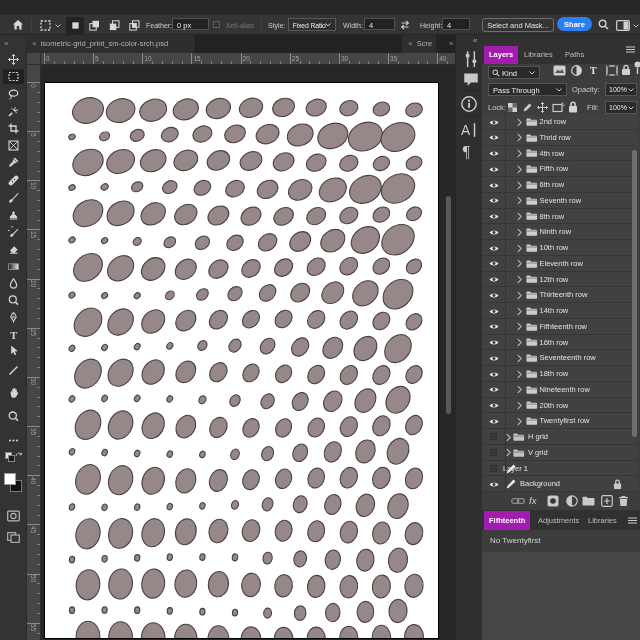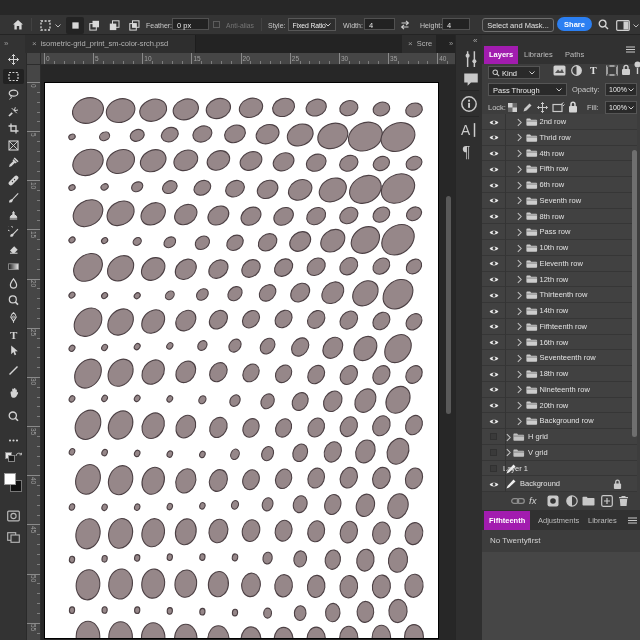--- a/index.html
+++ b/index.html
@@ -838,21 +838,21 @@
             <path d="M1 5 C3 1 13 1 15 5 C13 9 3 9 1 5 Z" fill="#e8e8e8"></path>
             <circle cx="8" cy="5" r="2.3" fill="#3a3a3a"></circle>
           </svg>
           <svg style="position:absolute;left:35px;top:3.5px;width:5px;height:9px" viewBox="0 0 6 10">
             <path d="M1 1 L5 5 L1 9" stroke="#c4c4c4" stroke-width="1.25" fill="none"></path>
           </svg>
           <svg style="position:absolute;left:44px;top:2.8px;width:11.5px;height:9.5px" viewBox="0 0 14 11">
             <path d="M0.5 2.5 Q0.5 1.5 1.5 1.5 L5 1.5 L6.2 3 L12.5 3 Q13.5 3 13.5 4 L13.5 9.5 Q13.5 10.5 12.5 10.5 L1.5 10.5 Q0.5 10.5 0.5 9.5 Z" fill="#cdcdcd"></path>
             <rect x="0.5" y="4.1" width="13" height="1.1" fill="#7d7d7d"></rect>
           </svg>
-          <span class="lname" style="left:57.5px">Pass row</span>
+          <span class="lname" style="left:57.5px">Ninth row</span>
         </div>
         <div class="lrow" style="top:205.00px">
           <svg style="position:absolute;left:7px;top:4.5px;width:10px;height:7px" viewBox="0 0 16 10">
             <path d="M1 5 C3 1 13 1 15 5 C13 9 3 9 1 5 Z" fill="#e8e8e8"></path>
             <circle cx="8" cy="5" r="2.3" fill="#3a3a3a"></circle>
           </svg>
           <svg style="position:absolute;left:35px;top:3.5px;width:5px;height:9px" viewBox="0 0 6 10">
             <path d="M1 1 L5 5 L1 9" stroke="#c4c4c4" stroke-width="1.25" fill="none"></path>
           </svg>
           <svg style="position:absolute;left:44px;top:2.8px;width:11.5px;height:9.5px" viewBox="0 0 14 11">
@@ -1006,21 +1006,21 @@
             <path d="M1 5 C3 1 13 1 15 5 C13 9 3 9 1 5 Z" fill="#e8e8e8"></path>
             <circle cx="8" cy="5" r="2.3" fill="#3a3a3a"></circle>
           </svg>
           <svg style="position:absolute;left:35px;top:3.5px;width:5px;height:9px" viewBox="0 0 6 10">
             <path d="M1 1 L5 5 L1 9" stroke="#c4c4c4" stroke-width="1.25" fill="none"></path>
           </svg>
           <svg style="position:absolute;left:44px;top:2.8px;width:11.5px;height:9.5px" viewBox="0 0 14 11">
             <path d="M0.5 2.5 Q0.5 1.5 1.5 1.5 L5 1.5 L6.2 3 L12.5 3 Q13.5 3 13.5 4 L13.5 9.5 Q13.5 10.5 12.5 10.5 L1.5 10.5 Q0.5 10.5 0.5 9.5 Z" fill="#cdcdcd"></path>
             <rect x="0.5" y="4.1" width="13" height="1.1" fill="#7d7d7d"></rect>
           </svg>
-          <span class="lname" style="left:57.5px">Background row</span>
+          <span class="lname" style="left:57.5px">Twentyfirst row</span>
         </div>
         <div class="lrow" style="top:394.00px">
           <span style="position:absolute;left:8px;top:4px;width:7px;height:7px;background:#3a3a3a;border:1px solid #313131;box-sizing:border-box;"></span>
           <svg style="position:absolute;left:24px;top:3.5px;width:5px;height:9px" viewBox="0 0 6 10">
             <path d="M1 1 L5 5 L1 9" stroke="#c4c4c4" stroke-width="1.25" fill="none"></path>
           </svg>
           <svg style="position:absolute;left:31px;top:2.8px;width:11.5px;height:9.5px" viewBox="0 0 14 11">
             <path d="M0.5 2.5 Q0.5 1.5 1.5 1.5 L5 1.5 L6.2 3 L12.5 3 Q13.5 3 13.5 4 L13.5 9.5 Q13.5 10.5 12.5 10.5 L1.5 10.5 Q0.5 10.5 0.5 9.5 Z" fill="#c2c2c2"></path>
             <rect x="0.5" y="4.1" width="13" height="1.1" fill="#7d7d7d"></rect>
           </svg>

